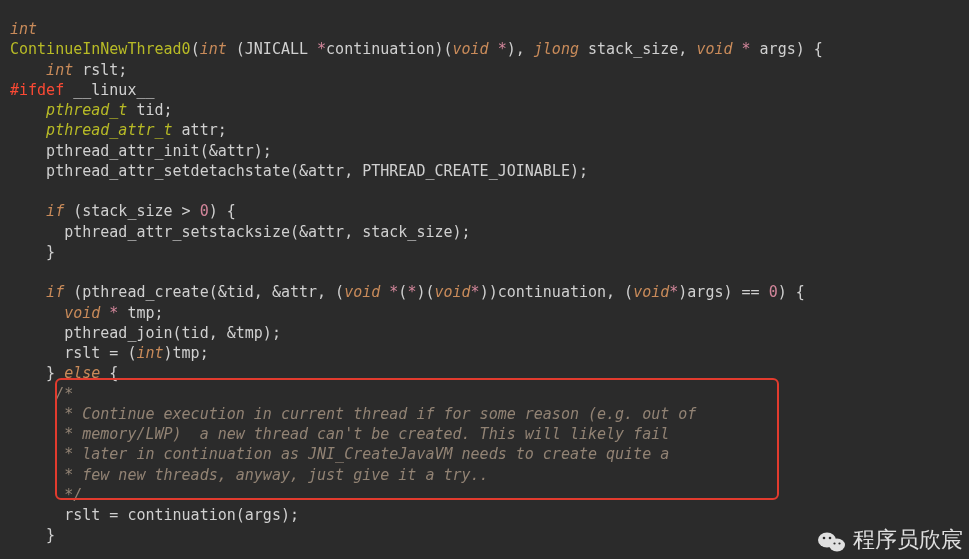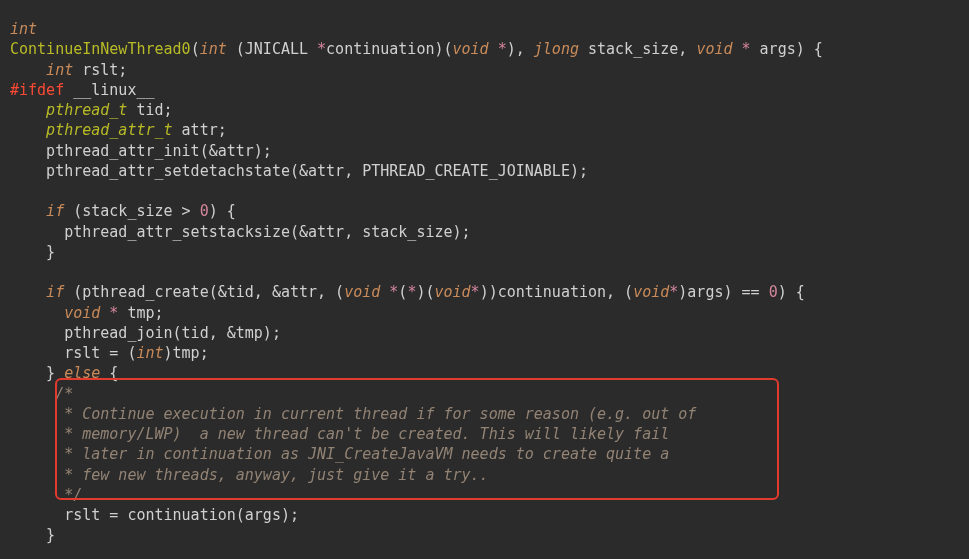--- a/index.html
+++ b/index.html
@@ -89,13 +89,23 @@
 <span class="cmt">      * later in continuation as JNI_CreateJavaVM needs to create quite a</span>
 <span class="cmt">      * few new threads, anyway, just give it a try..</span>
 <span class="cmt">      */</span>
 <span>      rslt = continuation(args);</span>
 <span>    }</span>
 </pre>
 
 <div class="redbox"></div>
 
 <div class="watermark">
+  <span class="cn">
+    <svg class="chat-icon" width="30" height="24" viewBox="0 0 30 24">
+      <ellipse cx="10" cy="10" rx="9" ry="7.5" fill="#e0e0e0"></ellipse>
+      <ellipse cx="20" cy="15" rx="8" ry="6.5" fill="#e0e0e0"></ellipse>
+      <circle cx="7" cy="8" r="1.3" fill="#2b2b2b"></circle>
+      <circle cx="13" cy="8" r="1.3" fill="#2b2b2b"></circle>
+      <circle cx="17.5" cy="13.5" r="1.1" fill="#2b2b2b"></circle>
+      <circle cx="22.5" cy="13.5" r="1.1" fill="#2b2b2b"></circle>
+    </svg><span>程序员欣宸</span>
+  </span>
 </div>
 
 </body></html>

